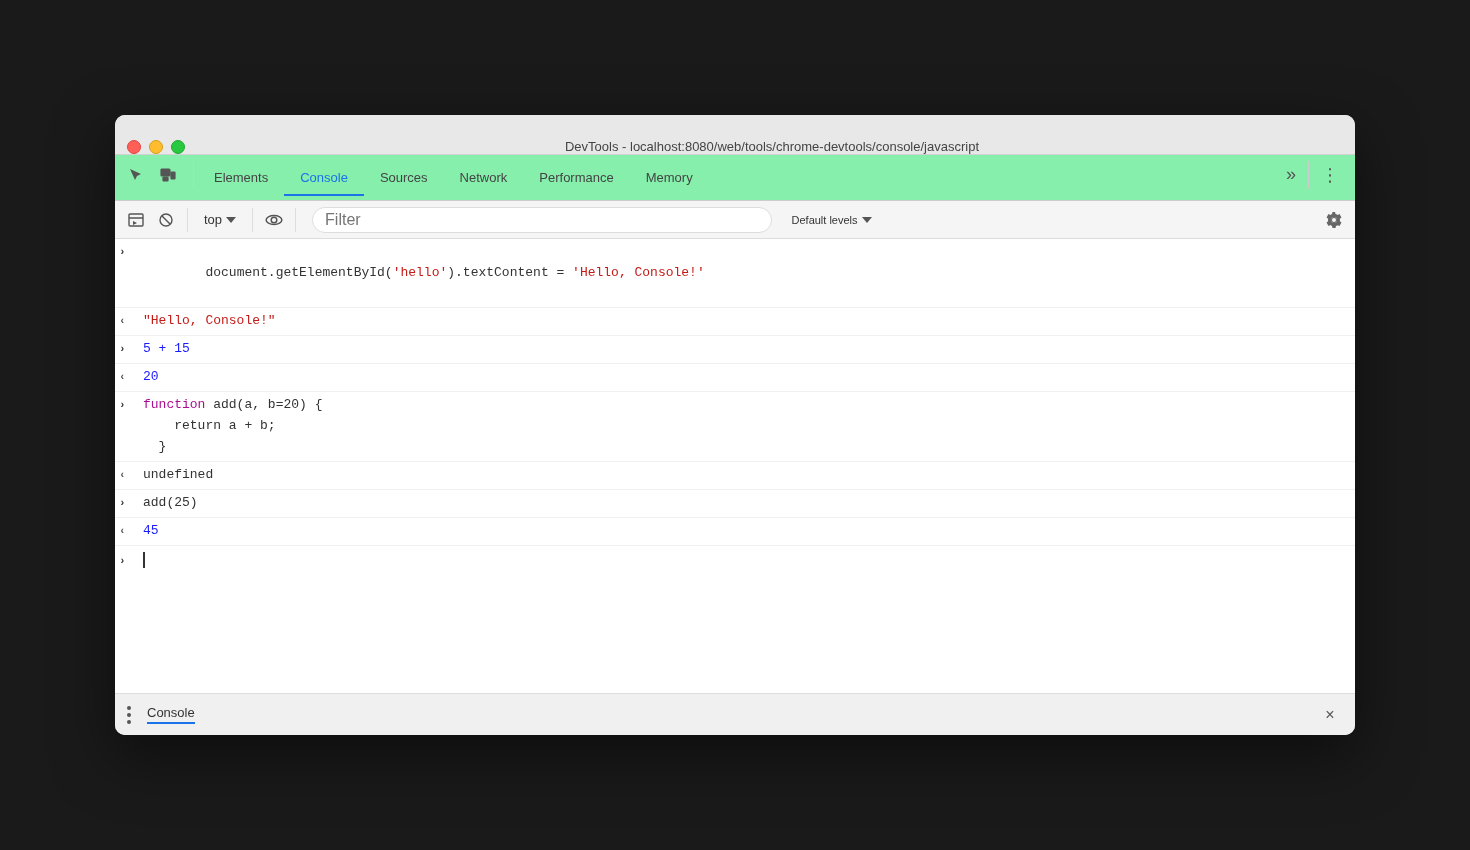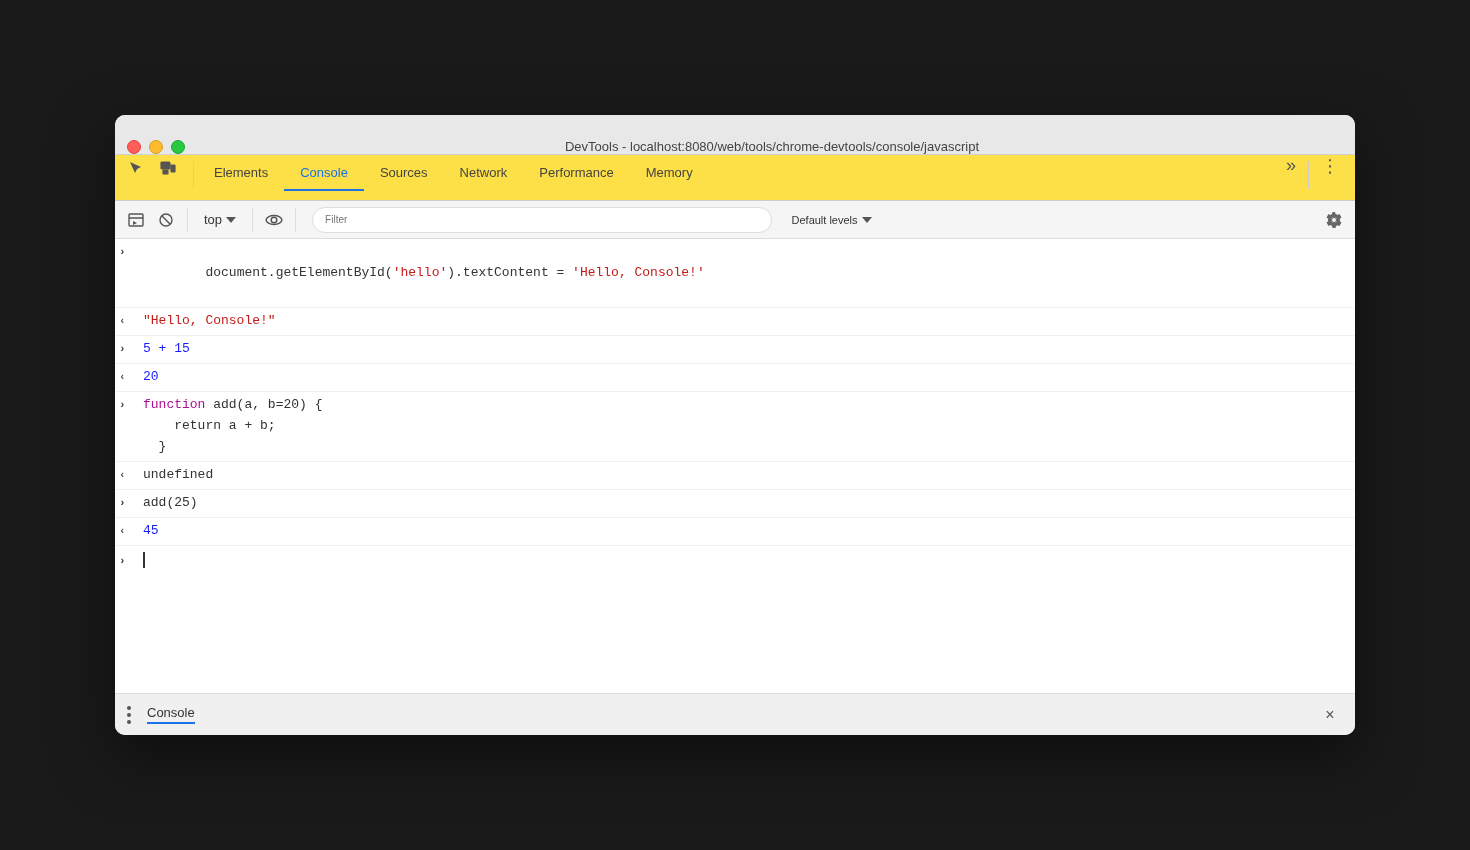--- a/index.html
+++ b/index.html
@@ -47,24 +47,24 @@
     .tl-green { background: #28c840; border: 1px solid #1aaa2f; }
     .title-text {
       flex: 1;
       text-align: center;
       font-size: 13px;
       color: #444;
       font-weight: 500;
     }
     
     .tab-bar {
-      background: #fde047;
+      background: #86efac;
       height: 46px;
       display: flex;
-      align-items: flex-start;
+      align-items: center;
       padding: 0 8px;
       border-bottom: 1px solid #ccc;
       flex-shrink: 0;
     }
     .tab-left-icons {
       display: flex;
       align-items: center;
       gap: 6px;
       padding-bottom: 6px;
       margin-right: 8px;
@@ -162,21 +162,21 @@
       color: #333;
       cursor: pointer;
       gap: 4px;
     }
     .filter-input {
       flex: 1;
       height: 26px;
       border: 1px solid #ddd;
       border-radius: 13px;
       padding: 0 12px;
-      font-size: 10px;
+      font-size: 16px;
       background: white;
       color: #555;
       outline: none;
       margin: 3px 8px;
     }
     .levels-btn {
       display: flex;
       align-items: center;
       gap: 4px;
       padding: 4px 8px;

